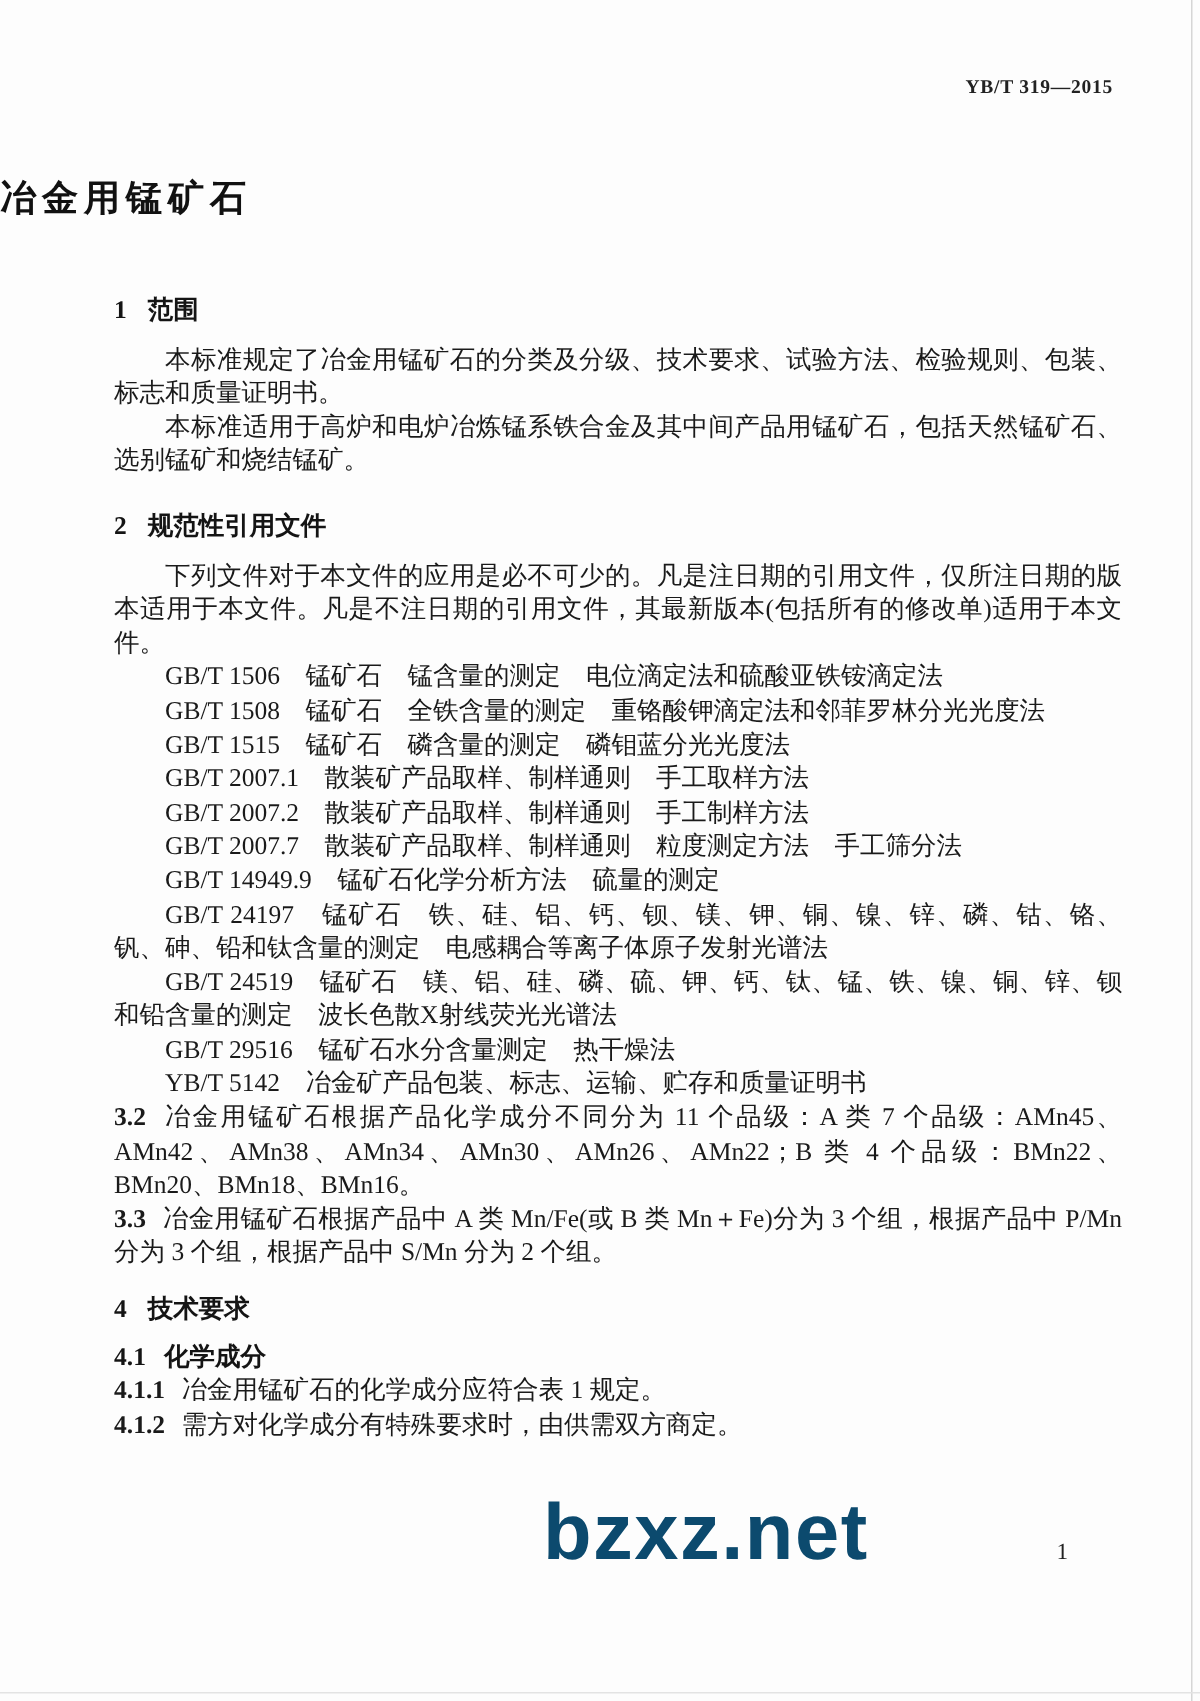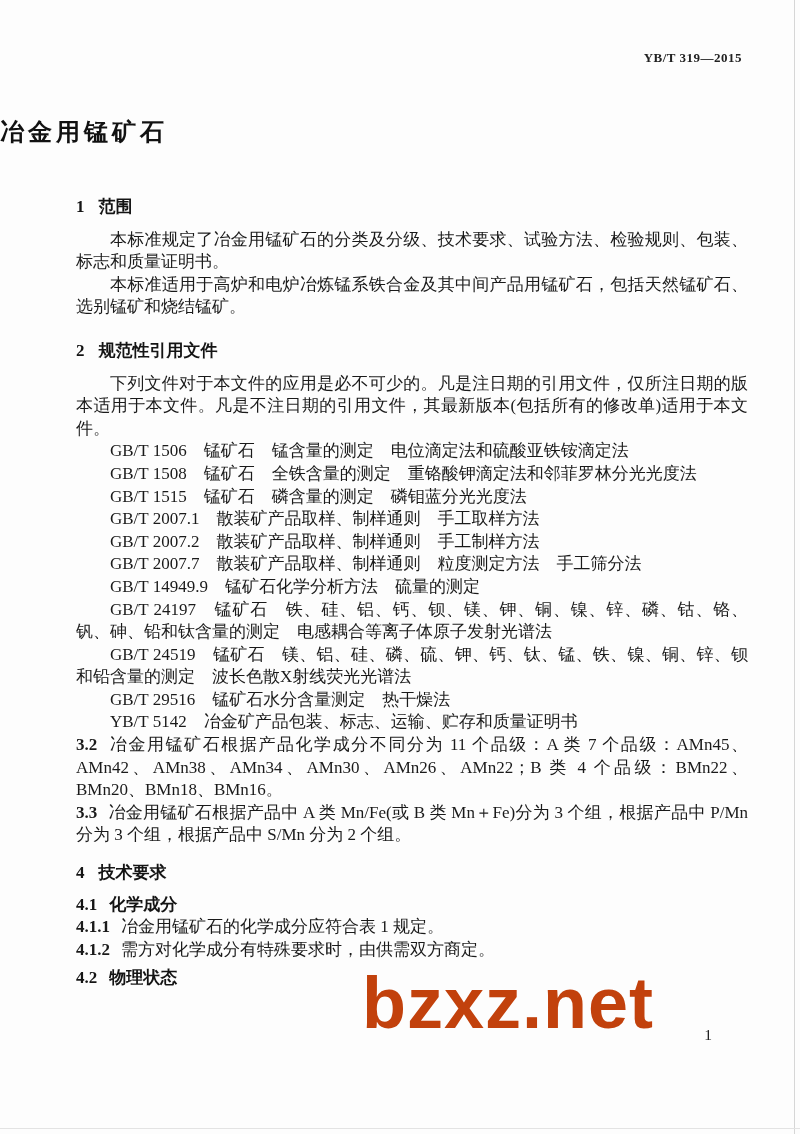--- a/index.html
+++ b/index.html
@@ -87,26 +87,26 @@
     position: absolute;
     right: 88px;
     top: 1026px;
     font-size: 15.5px;
     color: #222;
     z-index: 2;
   }
   .watermark {
     position: absolute;
     left: 362px;
-    top: 962px;
+    top: 991px;
     font-family: "Liberation Sans", "DejaVu Sans", sans-serif;
     font-weight: bold;
-    font-size: 72px;
+    font-size: 53px;
     letter-spacing: 1px;
-    color: #c2410c;
+    color: #0c4a6e;
     z-index: 0;
     user-select: none;
   }
 </style>
 </head>
 <body>
 
 <div class="page">
 
   <div class="watermark">bzxz.net</div>
@@ -154,21 +154,18 @@
     </div>
     <p class="subhead">
       <span class="hnum">4.1</span><span>化学成分</span>
     </p>
     <p class="clause">
       <span class="cnum">4.1.1</span><span>冶金用锰矿石的化学成分应符合表 1 规定。</span>
     </p>
     <p class="clause">
       <span class="cnum">4.1.2</span><span>需方对化学成分有特殊要求时，由供需双方商定。</span>
     </p>
-    <p class="subhead">
-      <span class="hnum">4.2</span><span>物理状态</span>
-    </p>
 
   </div>
 
   <div class="page-number">1</div>
 
 </div>
 
 </body></html>

